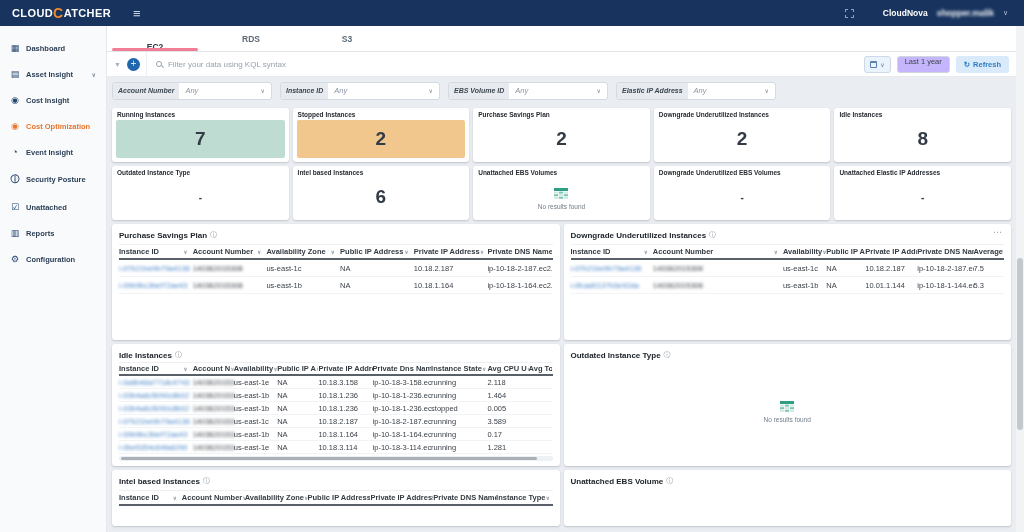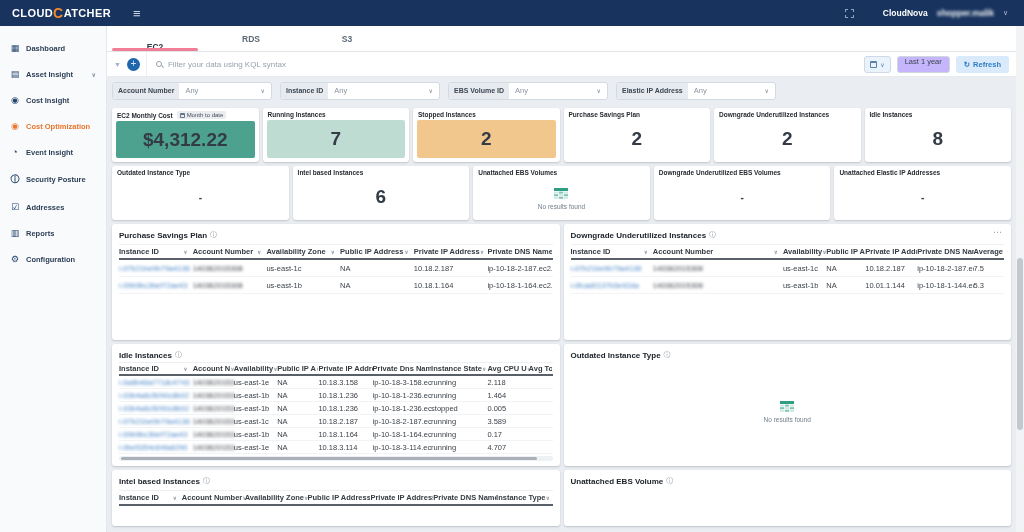--- a/index.html
+++ b/index.html
@@ -54,21 +54,21 @@
     border-radius:3px;height:17px;padding:0 5px;cursor:pointer;}
   .cal-ico{width:7px;height:7px;border:1px solid #5b80ab;border-radius:1px;border-top:2.5px solid #5b80ab;}
   .dchev{font-size:6px;color:#5b80ab;}
   .range-chip{display:flex;border:1px solid #cfd6dd;border-radius:3px;height:17px;
     padding:0 7px;font-size:7.5px;color:#3c434b;background:#c4b5fd;cursor:pointer;}
   .refresh-btn{display:flex;align-items:center;gap:3px;background:#d9eafa;color:#2E7CC3;border:none;
     border-radius:3px;height:17px;padding:0 8px;font-size:7.5px;font-weight:700;cursor:pointer;}
 
   .dd-row{height:27px;display:flex;align-items:center;gap:8px;padding:0 5px;}
   .dd{width:160px;height:18px;background:#fff;border:1px solid #d4dae1;border-radius:3px;
-    display:flex;align-items:center;overflow:hidden;cursor:pointer;}
+    display:flex;align-items:center;overflow:hidden;cursor:pointer;font-style:italic;}
   .dd-label{background:#e7ebf0;height:100%;display:flex;align-items:center;padding:0 5px;
     font-size:7px;font-weight:700;color:#3c4650;white-space:nowrap;}
   .dd-value{margin-left:6px;font-size:7.5px;color:#8a95a1;}
   .dd-chev{margin-left:auto;margin-right:6px;font-size:6px;color:#7d8894;}
 
   .banner{margin:2px 5px 0;height:31px;background:#426020;color:#fff;display:flex;
     align-items:center;justify-content:center;font-size:20px;border-radius:2px;}
 
   .kpi-row{display:flex;gap:4px;margin:4px 5px 0;}
   .kpi{flex:1;background:#fff;border-radius:3px;box-shadow:0 1px 2px rgba(40,50,60,.22);
@@ -149,21 +149,21 @@
   <div class="side-item">
     <span class="s-ico">◔</span>
     <span>Event Insight</span>
   </div>
   <div class="side-item">
     <span class="s-ico">ⓘ</span>
     <span>Security Posture</span>
   </div>
   <div class="side-item">
     <span class="s-ico">☑</span>
-    <span>Addresses</span>
+    <span>Unattached</span>
   </div>
   <div class="side-item">
     <span class="s-ico">▥</span>
     <span>Reports</span>
   </div>
   <div class="side-item">
     <span class="s-ico">⚙</span>
     <span>Configuration</span>
   </div>
 </div>
@@ -220,32 +220,20 @@
     </div>
     <div class="dd">
       <span class="dd-label">Elastic IP Address</span>
       <span class="dd-value">Any</span>
       <span class="dd-chev">∨</span>
     </div>
   </div>
 
 
   <div class="kpi-row">
-    <div class="kpi">
-      <div class="kpi-top">
-        <span class="kpi-lbl">EC2 Monthly Cost</span>
-        <span class="kpi-badge">
-          <span class="cal-mini"></span>
-          <span>Month to date</span>
-        </span>
-      </div>
-      <div class="kpi-val" style="background: rgb(77, 161, 143);">
-          <span>$4,312.22</span>
-        </div>
-    </div>
     <div class="kpi">
       <div class="kpi-top">
           <span class="kpi-lbl">Running Instances</span>
         </div>
       <div class="kpi-val" style="background: rgb(191, 220, 211);">
           <span>7</span>
         </div>
     </div>
     <div class="kpi">
       <div class="kpi-top">
@@ -540,21 +528,21 @@
             <div class="td" style="width: 5.5%;"></div>
           </div>
           <div class="trow">
             <div class="td link blurred" style="width: 17%;">i-0be5354c64fa8290</div>
             <div class="td blurred" style="width: 9.5%;">14036201530</div>
             <div class="td" style="width: 10%;">us-east-1e</div>
             <div class="td" style="width: 9.5%;">NA</div>
             <div class="td" style="width: 12.5%;">10.18.3.114</div>
             <div class="td" style="width: 13.5%;">ip-10-18-3-114.ec2.in</div>
             <div class="td" style="width: 13%;">running</div>
-            <div class="td" style="width: 9.5%;">4.707</div>
+            <div class="td" style="width: 9.5%;">1.281</div>
             <div class="td" style="width: 5.5%;"></div>
           </div>
         </div>
       <div class="hscroll">
           <div class="hthumb"></div>
         </div>
     </div>
     <div class="card tblcard" style="height:122px">
       <div class="card-title">
         <span>Outdated Instance Type</span>

